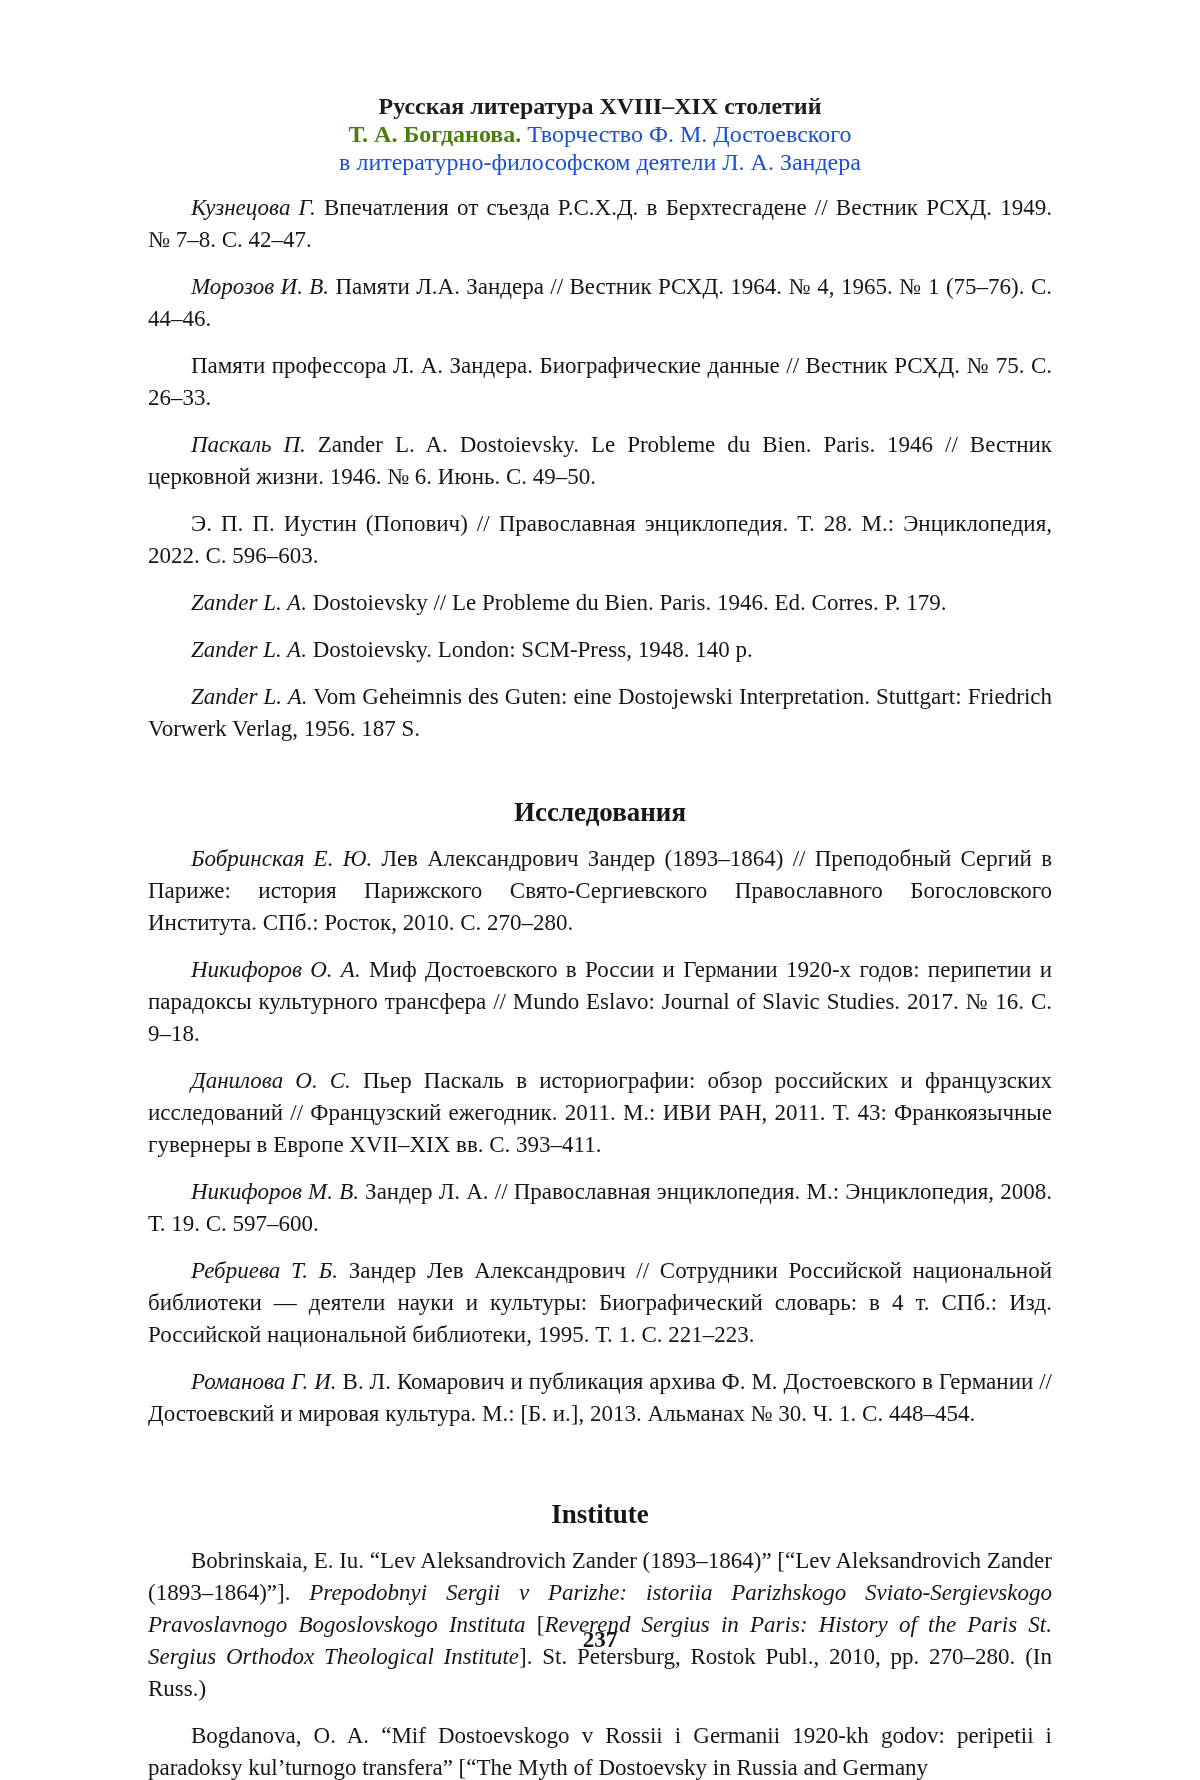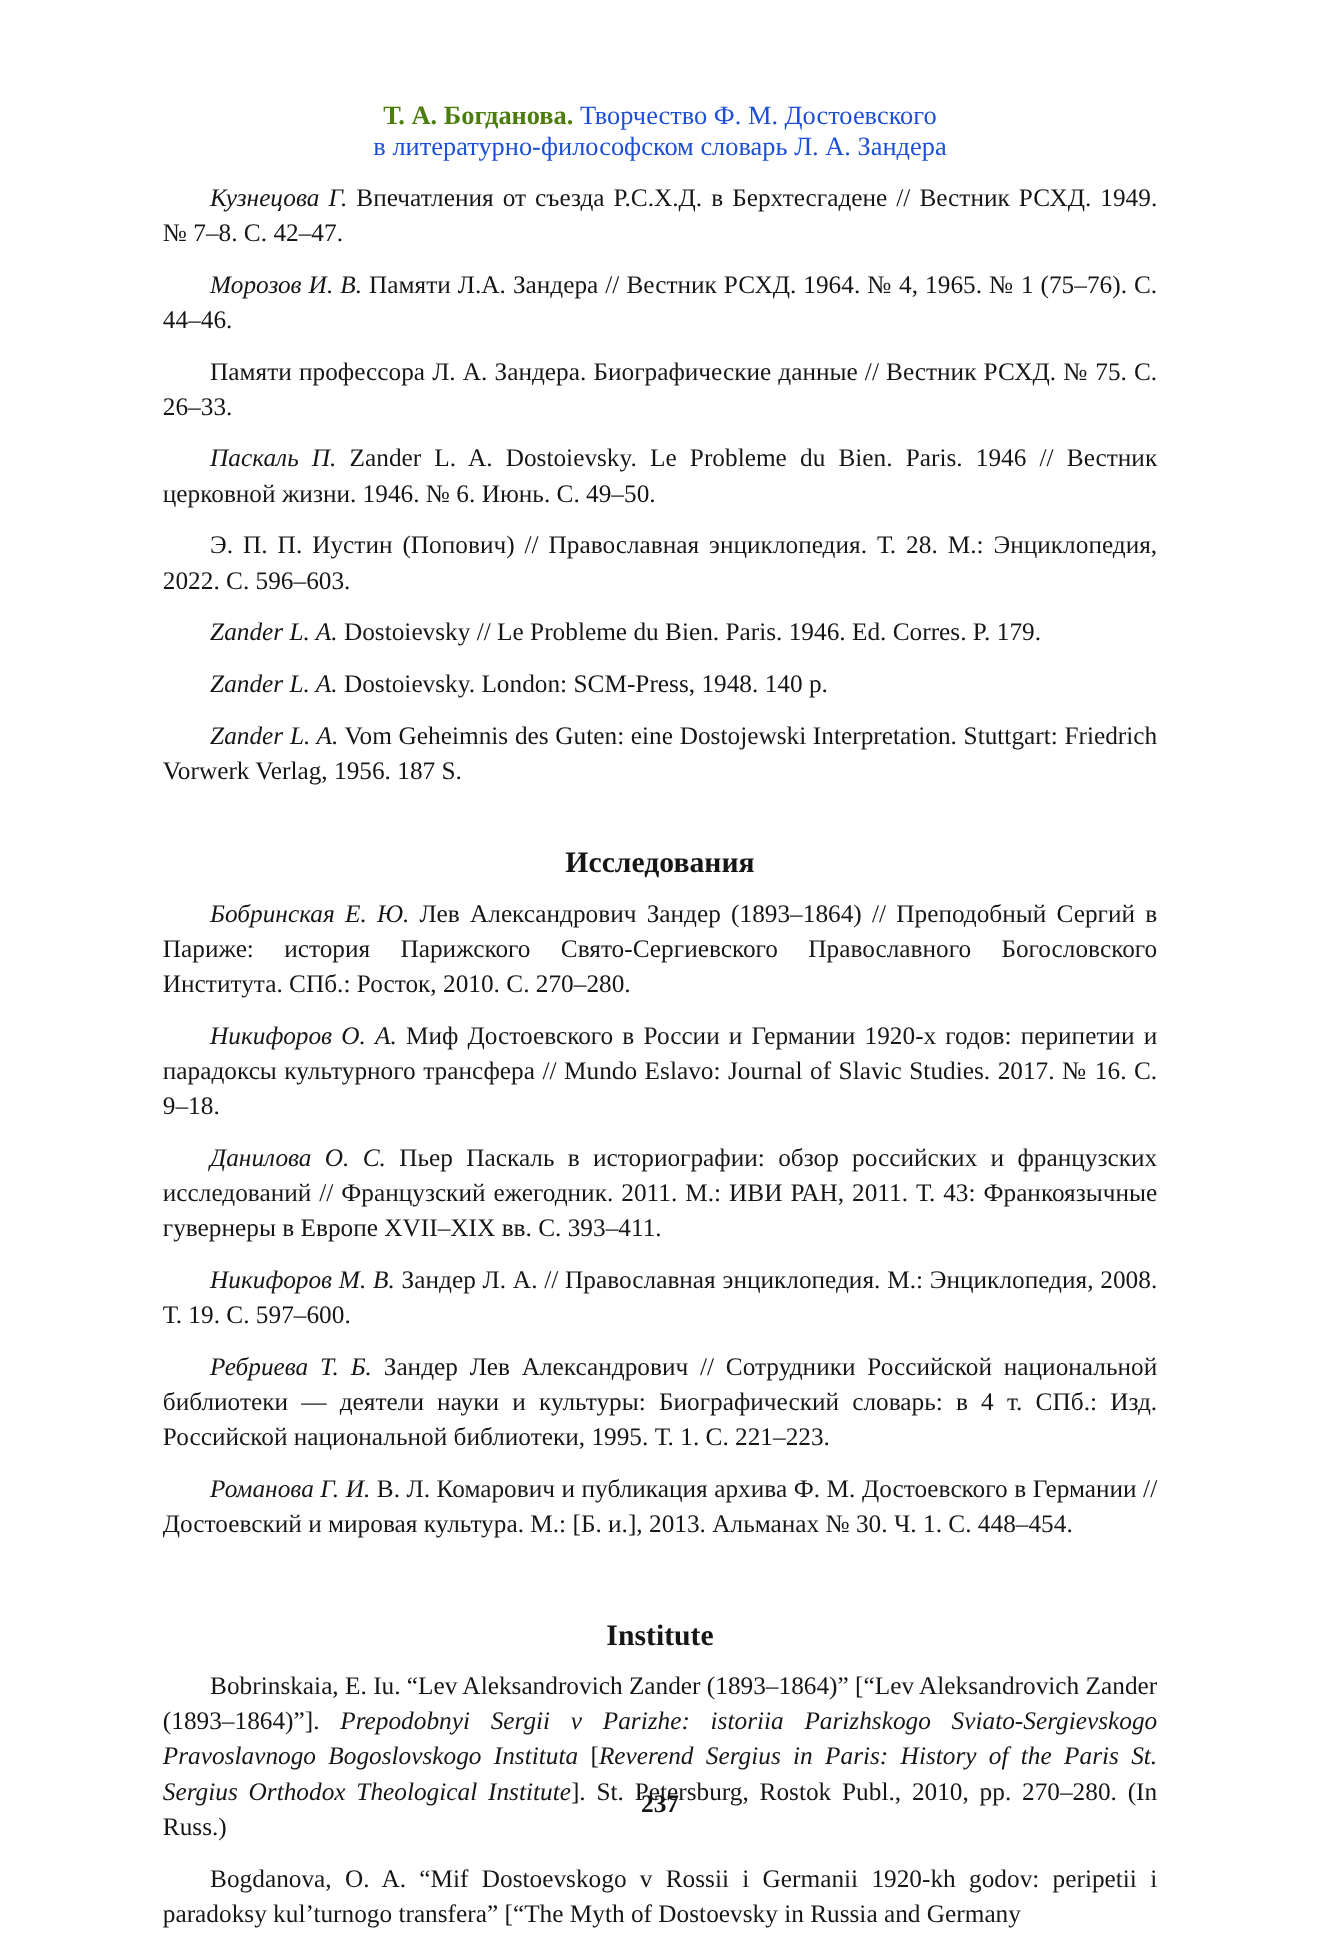--- a/index.html
+++ b/index.html
@@ -69,22 +69,23 @@
     line-height: 32px;
     font-weight: bold;
   }
 </style>
 </head>
 <body>
 
 <div class="text-block">
 
   <div class="running-head">
+    <div class="series">Русская литература XVIII–XIX столетий</div>
     <div><span class="gray-bold">Т. А. Богданова.</span><span class="gray"> Творчество Ф. М. Достоевского</span></div>
-    <div class="gray">в литературно-философском словарь Л. А. Зандера</div>
+    <div class="gray">в литературно-философском деятели Л. А. Зандера</div>
   </div>
 
   <div class="entries">
     <p class="entry"><i class="author">Кузнецова Г.</i><span> Впечатления от съезда Р.С.Х.Д. в Берхтесгадене // Вестник РСХД. 1949. № 7–8. С. 42–47.</span></p>
     <p class="entry"><i class="author">Морозов И. В.</i><span> Памяти Л.А. Зандера // Вестник РСХД. 1964. № 4, 1965. № 1 (75–76). С. 44–46.</span></p>
     <p class="entry"><i class="author"></i><span>Памяти профессора Л. А. Зандера. Биографические данные // Вестник РСХД. № 75. С. 26–33.</span></p>
     <p class="entry"><i class="author">Паскаль П.</i><span> Zander L. A. Dostoievsky. Le Probleme du Bien. Paris. 1946 // Вестник церковной жизни. 1946. № 6. Июнь. С. 49–50.</span></p>
     <p class="entry"><i class="author"></i><span>Э. П. П. Иустин (Попович) // Православная энциклопедия. Т. 28. М.: Энциклопедия, 2022. С. 596–603.</span></p>
     <p class="entry"><i class="author">Zander L. A.</i><span> Dostoievsky // Le Probleme du Bien. Paris. 1946. Ed. Corres. P. 179.</span></p>
     <p class="entry"><i class="author">Zander L. A.</i><span> Dostoievsky. London: SCM-Press, 1948. 140 p.</span></p>

